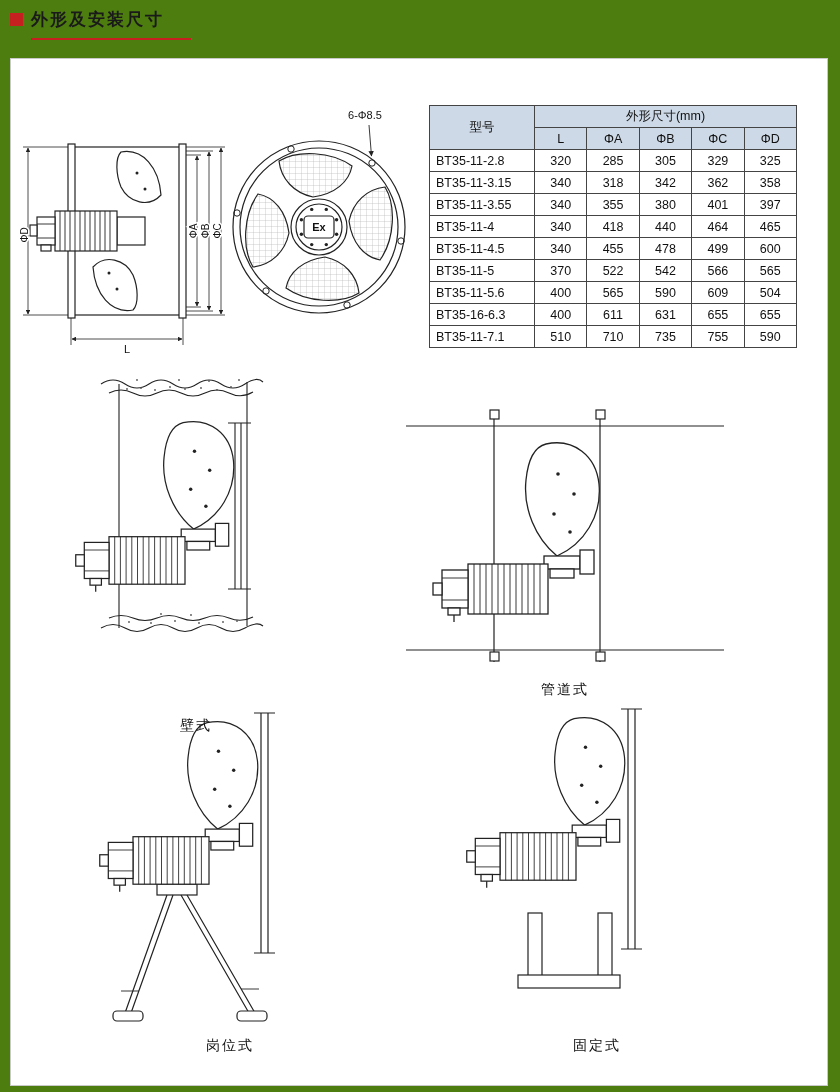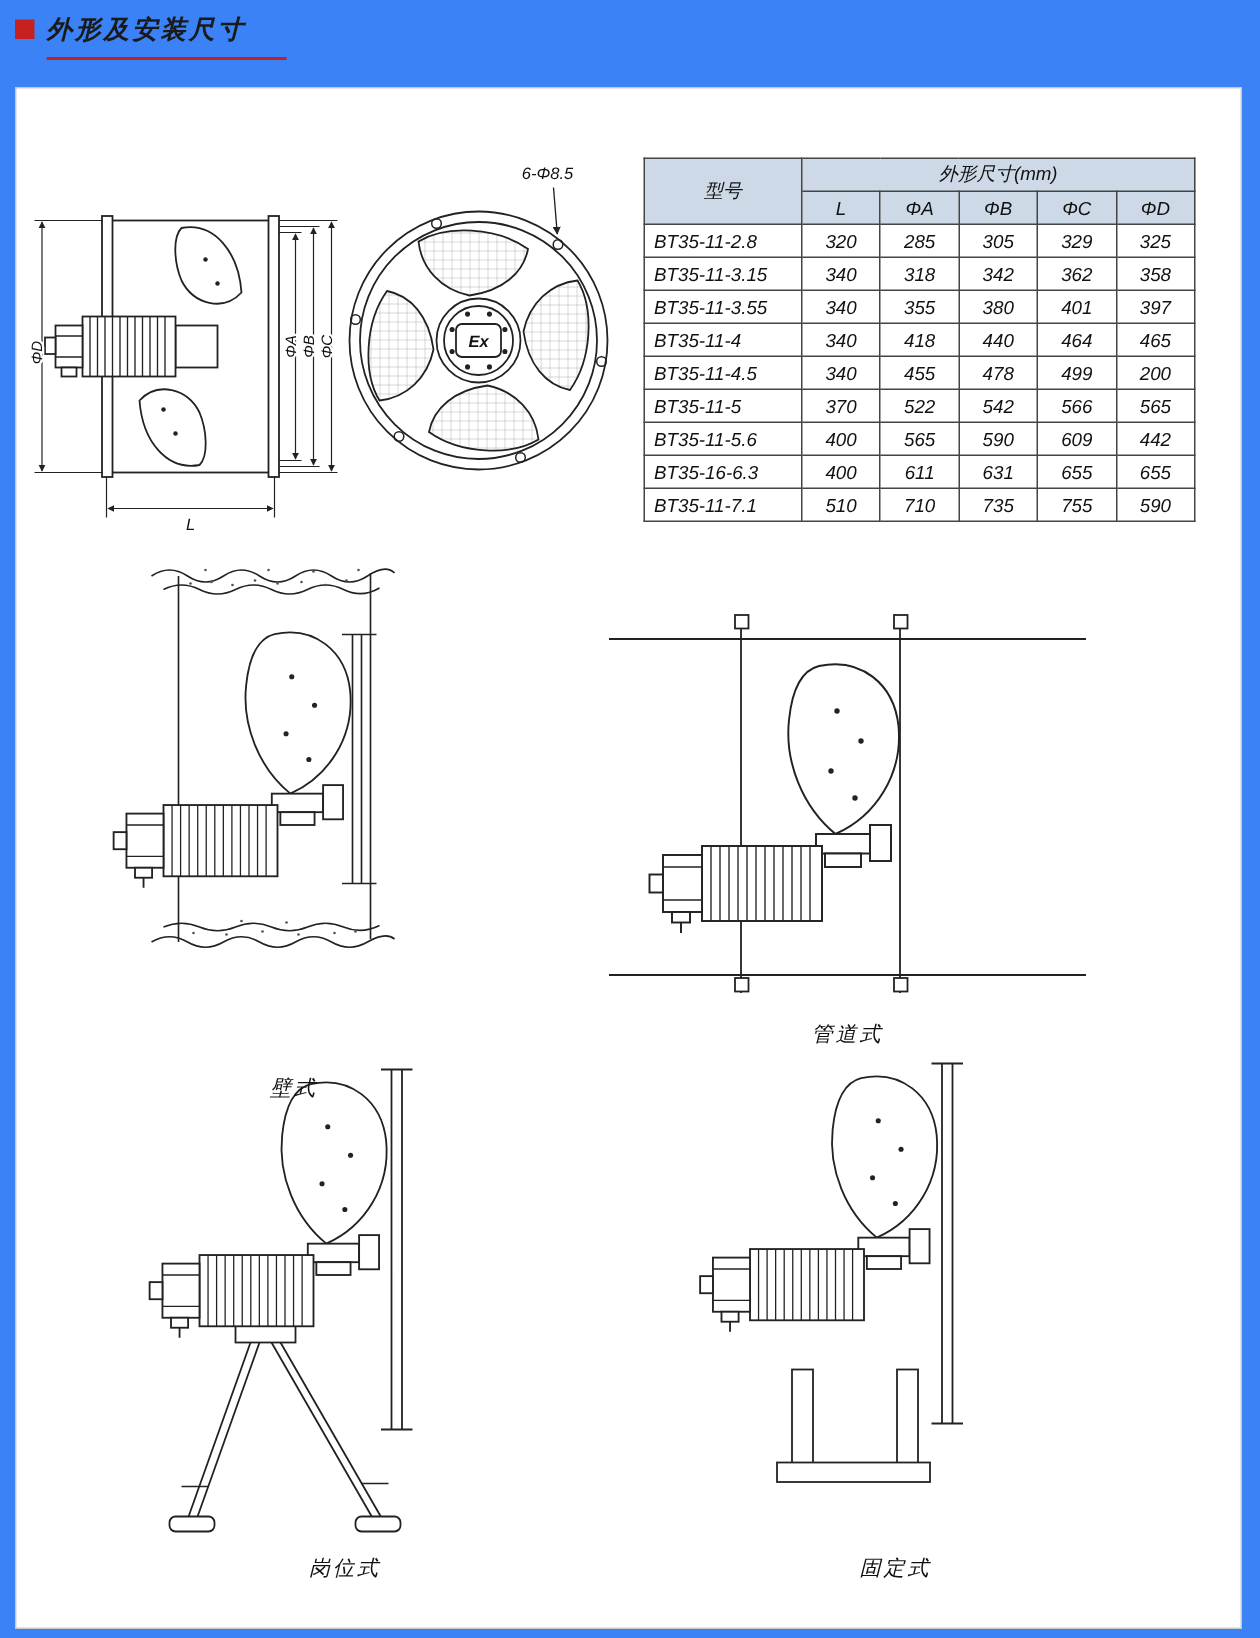--- a/index.html
+++ b/index.html
@@ -1,17 +1,17 @@
 <!DOCTYPE html>
 <html style="--accent-red: #c62020; --table-header-bg: #cdd9e6;"><head>
 <meta charset="utf-8">
 <style>
   html,body{margin:0;padding:0;background:#fff;}
   body{font-family:"Liberation Sans",sans-serif;color:#222;}
-  .page{position:relative;width:840px;height:1092px;background:#3b82f6;overflow:hidden;font-style:italic;}
+  .page{position:relative;width:840px;height:1092px;background:#4d7c0f;overflow:hidden;}
 
   
   .hdr{position:absolute;left:10px;top:8px;}
   .hdr-row{display:flex;align-items:center;gap:8px;}
   .red-square{width:13px;height:13px;background:var(--accent-red,#c62020);}
   .page-title{margin:0;font-size:17px;font-weight:bold;letter-spacing:2px;color:#1a1a1a;}
   .red-line{margin:7px 0 0 21px;width:160px;height:2px;background:var(--accent-red,#c62020);}
 
   
   .content{position:absolute;left:10px;top:58px;width:816px;height:1026px;border:1px solid #c9c9c9;background:#fff;}
@@ -203,37 +203,37 @@
             <td>440</td>
             <td>464</td>
             <td>465</td>
           </tr>
           <tr>
             <td>BT35-11-4.5</td>
             <td>340</td>
             <td>455</td>
             <td>478</td>
             <td>499</td>
-            <td>200</td>
+            <td>600</td>
           </tr>
           <tr>
             <td>BT35-11-5</td>
             <td>370</td>
             <td>522</td>
             <td>542</td>
             <td>566</td>
             <td>565</td>
           </tr>
           <tr>
             <td>BT35-11-5.6</td>
             <td>400</td>
             <td>565</td>
             <td>590</td>
             <td>609</td>
-            <td>442</td>
+            <td>504</td>
           </tr>
           <tr>
             <td>BT35-16-6.3</td>
             <td>400</td>
             <td>611</td>
             <td>631</td>
             <td>655</td>
             <td>655</td>
           </tr>
           <tr>

